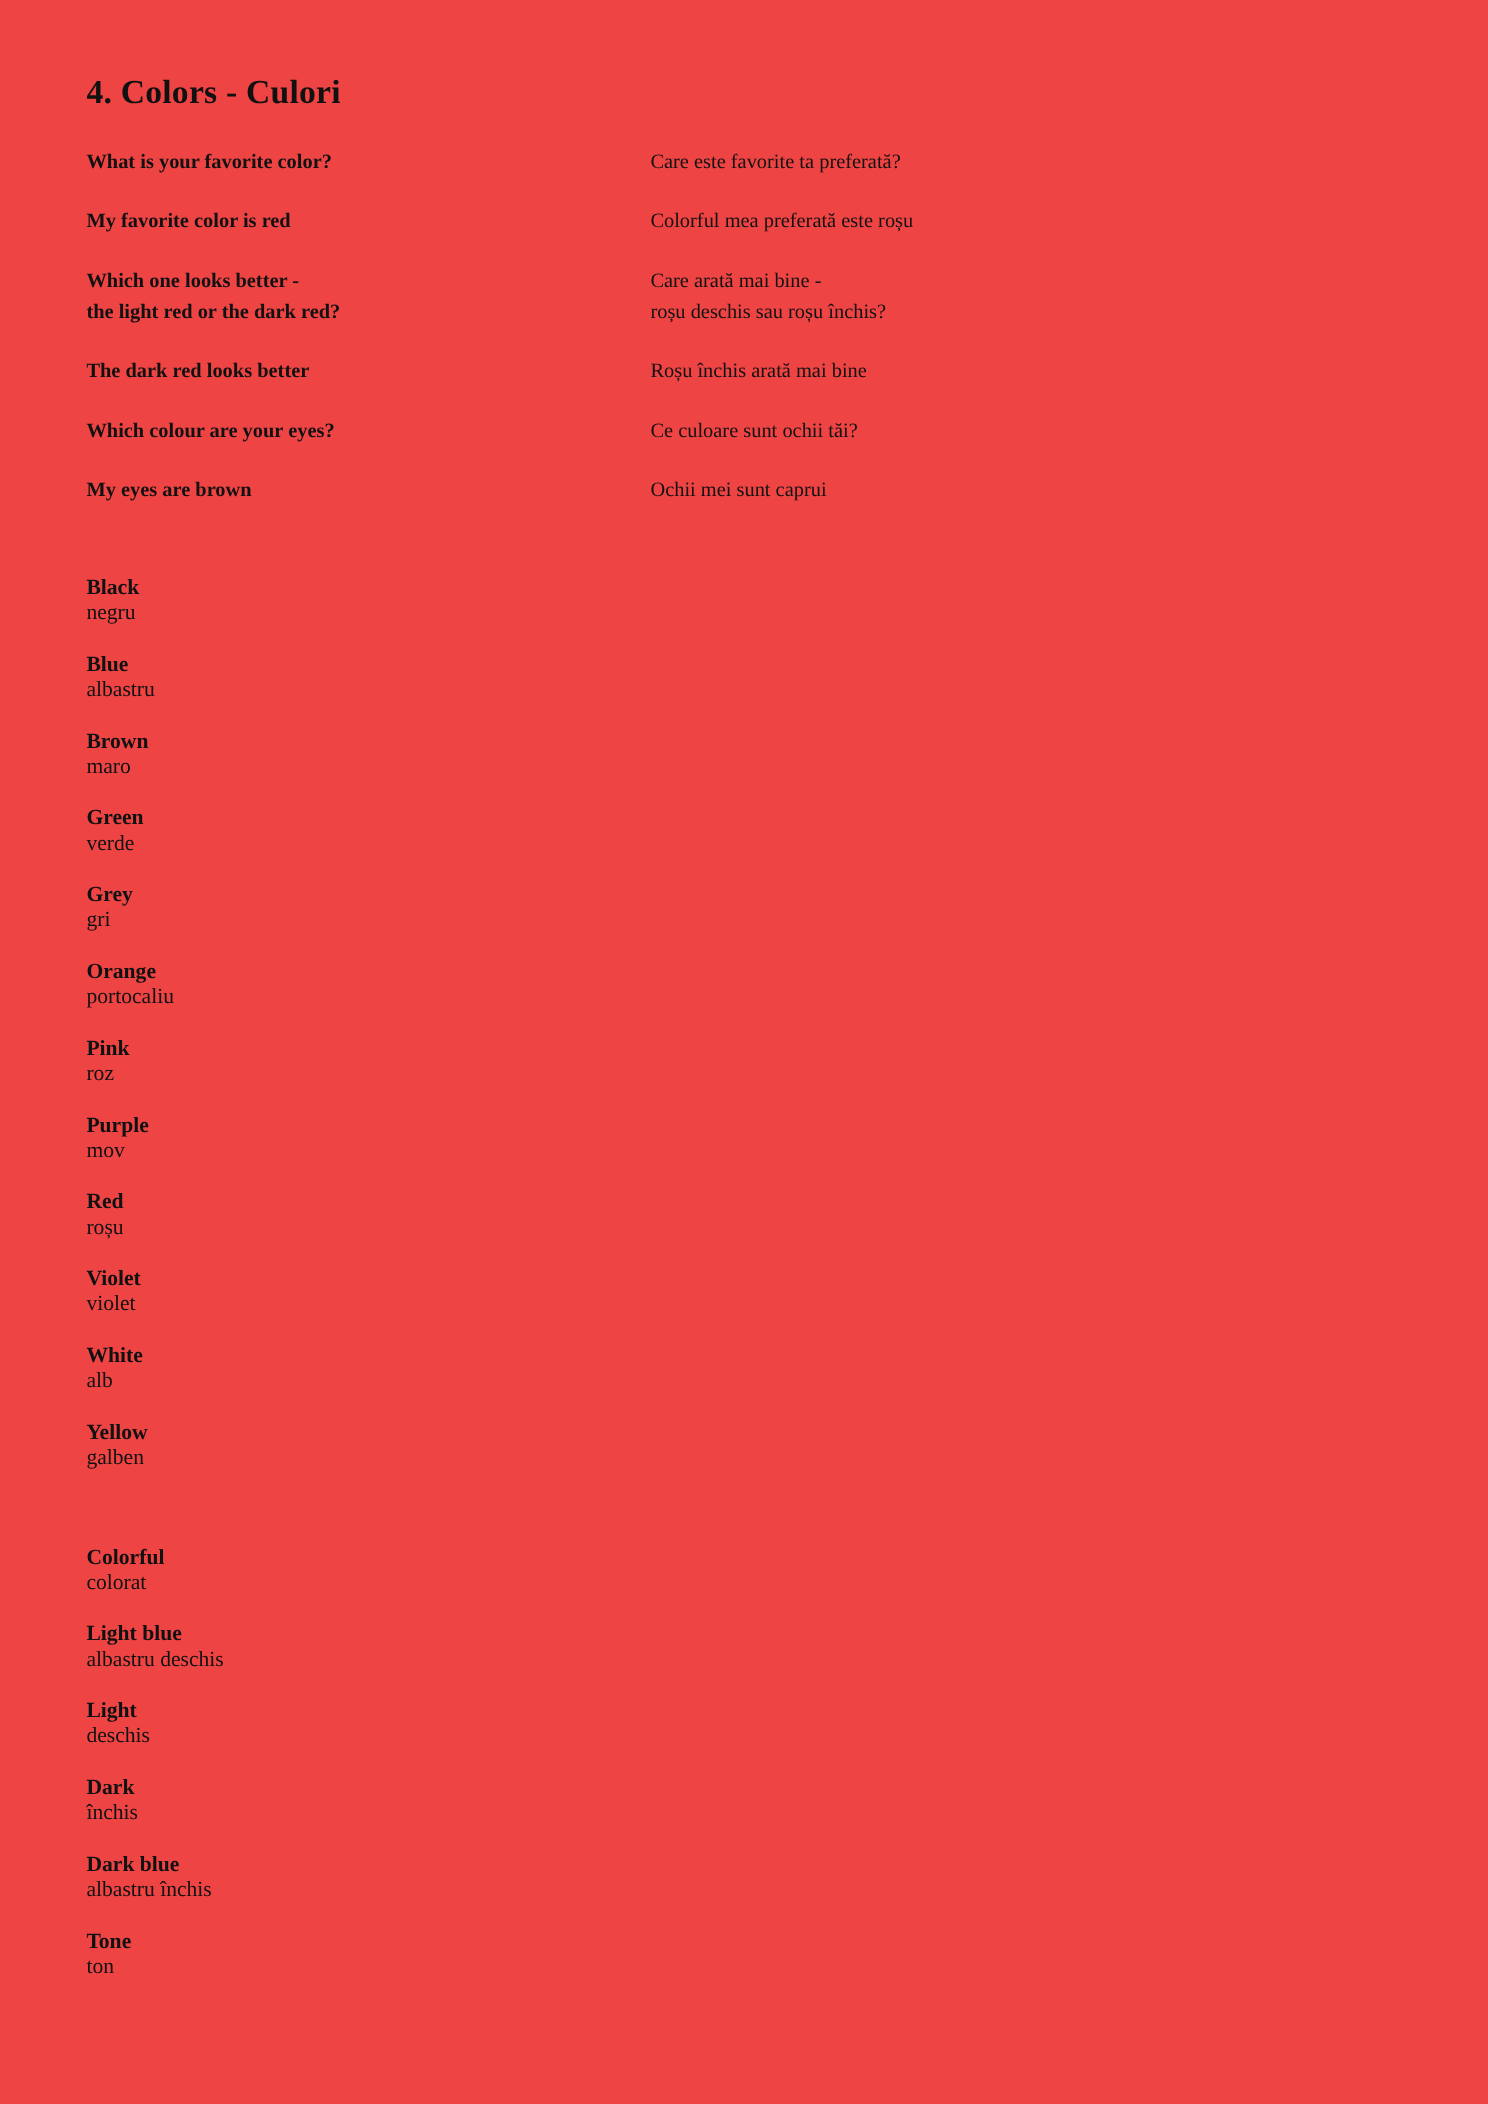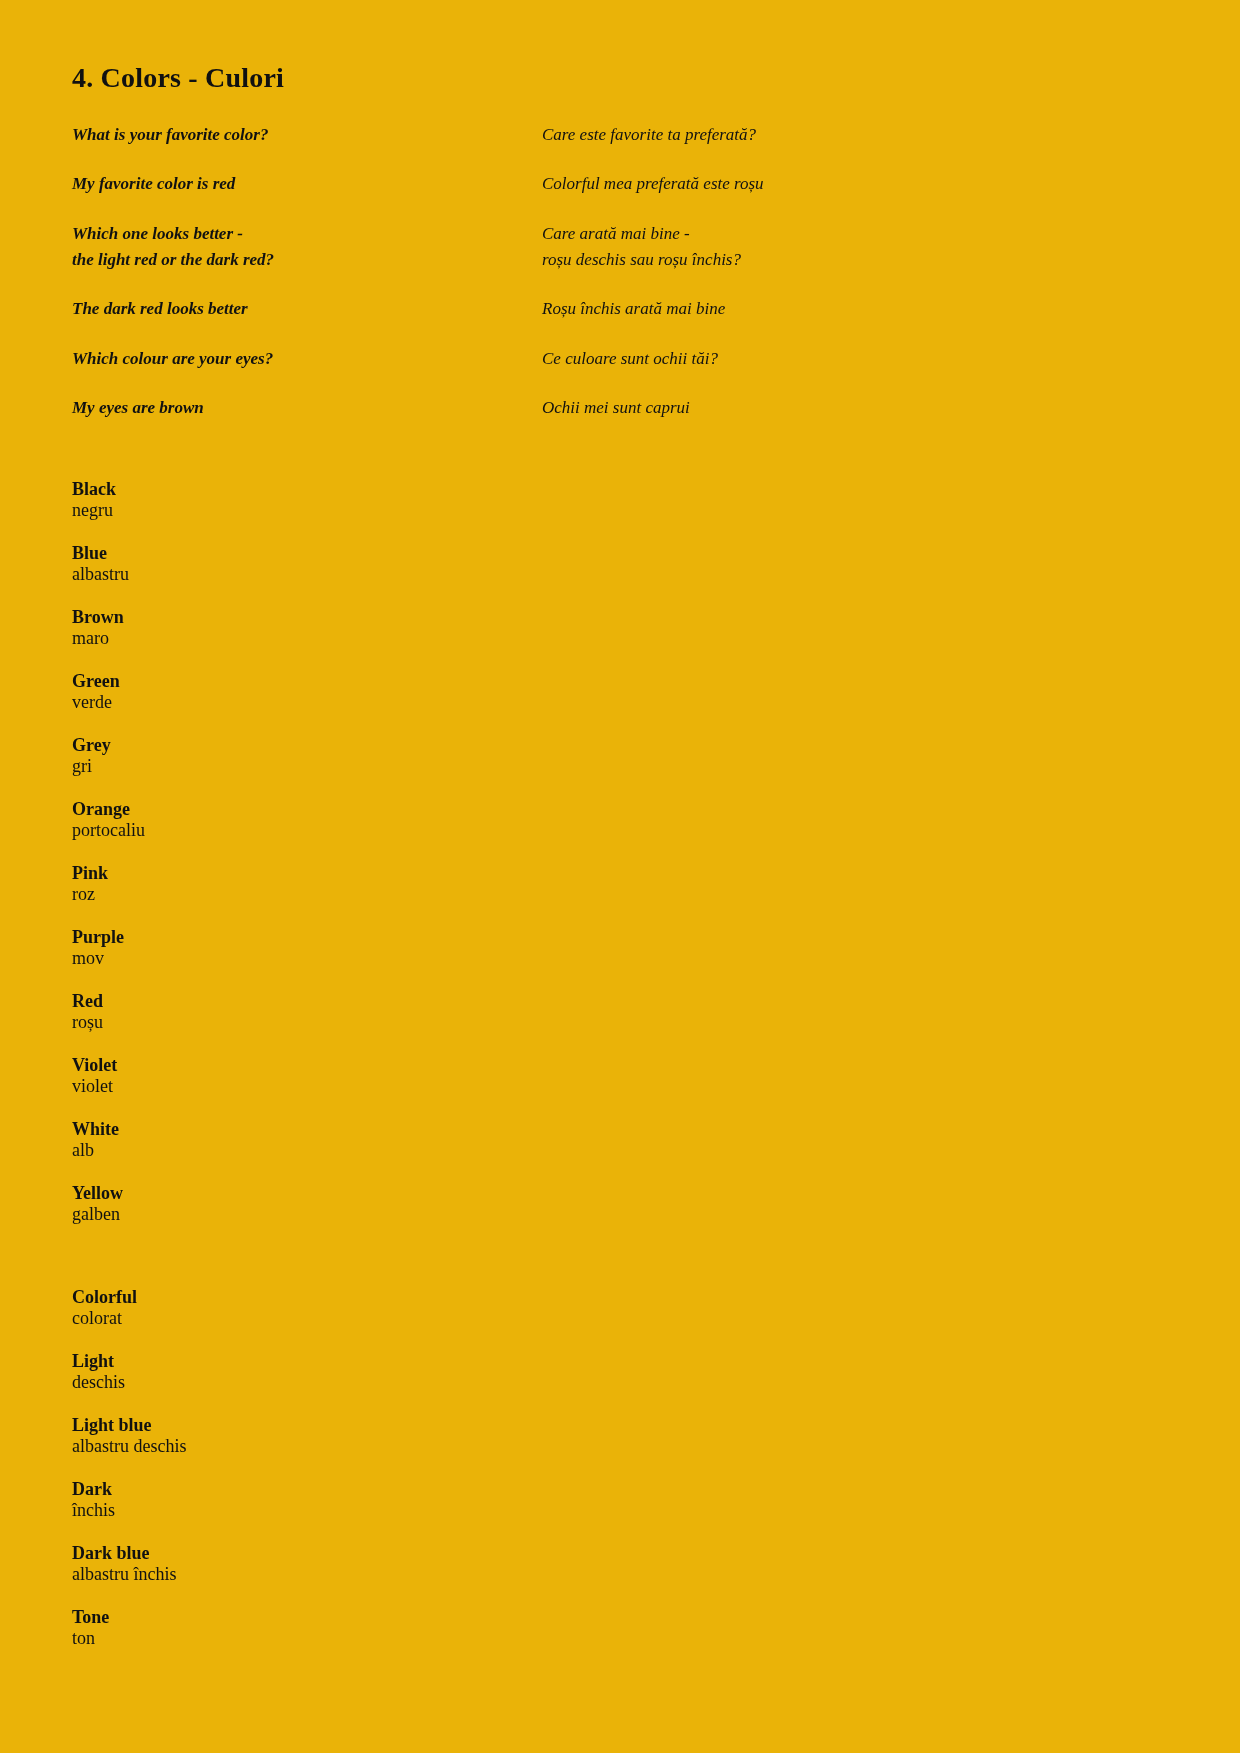--- a/index.html
+++ b/index.html
@@ -14,39 +14,38 @@
     color: #111111;
     position: relative;
     overflow: hidden;
   }
   .page {
     position: absolute;
     left: 0;
     top: 0;
     width: 1240px;
     height: 1753px;
-    background: #eab308;
+    background: #ef4444;
   }
   .content {
     position: absolute;
     left: 72px;
     top: 62px;
     width: 1100px;
   }
   .doc-title {
     font-size: 28px;
     font-weight: bold;
     letter-spacing: 0.2px;
     margin: 0 0 28px 0;
   }
 
   
   .phrases {
     margin-top: 9px;
-    font-style: italic;
   }
   .phrase-row {
     display: flex;
     margin-bottom: 23px;
   }
   .phrase-en {
     width: 470px;
     font-weight: bold;
     font-size: 17px;
     line-height: 1.55;
@@ -204,28 +203,28 @@
 
     <div class="vocab-gap"></div>
 
     <div>
 
       <div class="vocab-row">
         <div class="vocab-en">Colorful</div>
         <div class="vocab-ro">colorat</div>
       </div>
       <div class="vocab-row">
+        <div class="vocab-en">Light blue</div>
+        <div class="vocab-ro">albastru deschis</div>
+      </div>
+      <div class="vocab-row">
         <div class="vocab-en">Light</div>
         <div class="vocab-ro">deschis</div>
       </div>
       <div class="vocab-row">
-        <div class="vocab-en">Light blue</div>
-        <div class="vocab-ro">albastru deschis</div>
-      </div>
-      <div class="vocab-row">
         <div class="vocab-en">Dark</div>
         <div class="vocab-ro">închis</div>
       </div>
       <div class="vocab-row">
         <div class="vocab-en">Dark blue</div>
         <div class="vocab-ro">albastru închis</div>
       </div>
       <div class="vocab-row">
         <div class="vocab-en">Tone</div>
         <div class="vocab-ro">ton</div>

